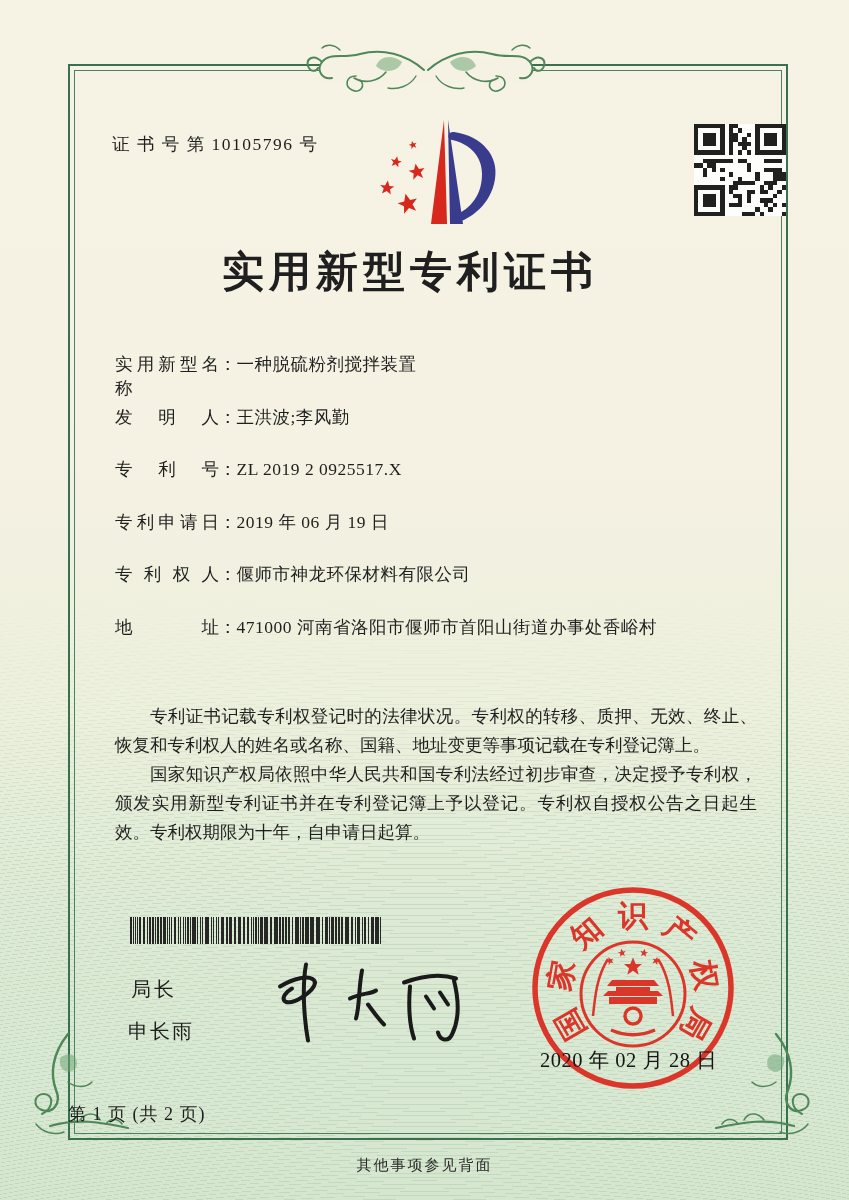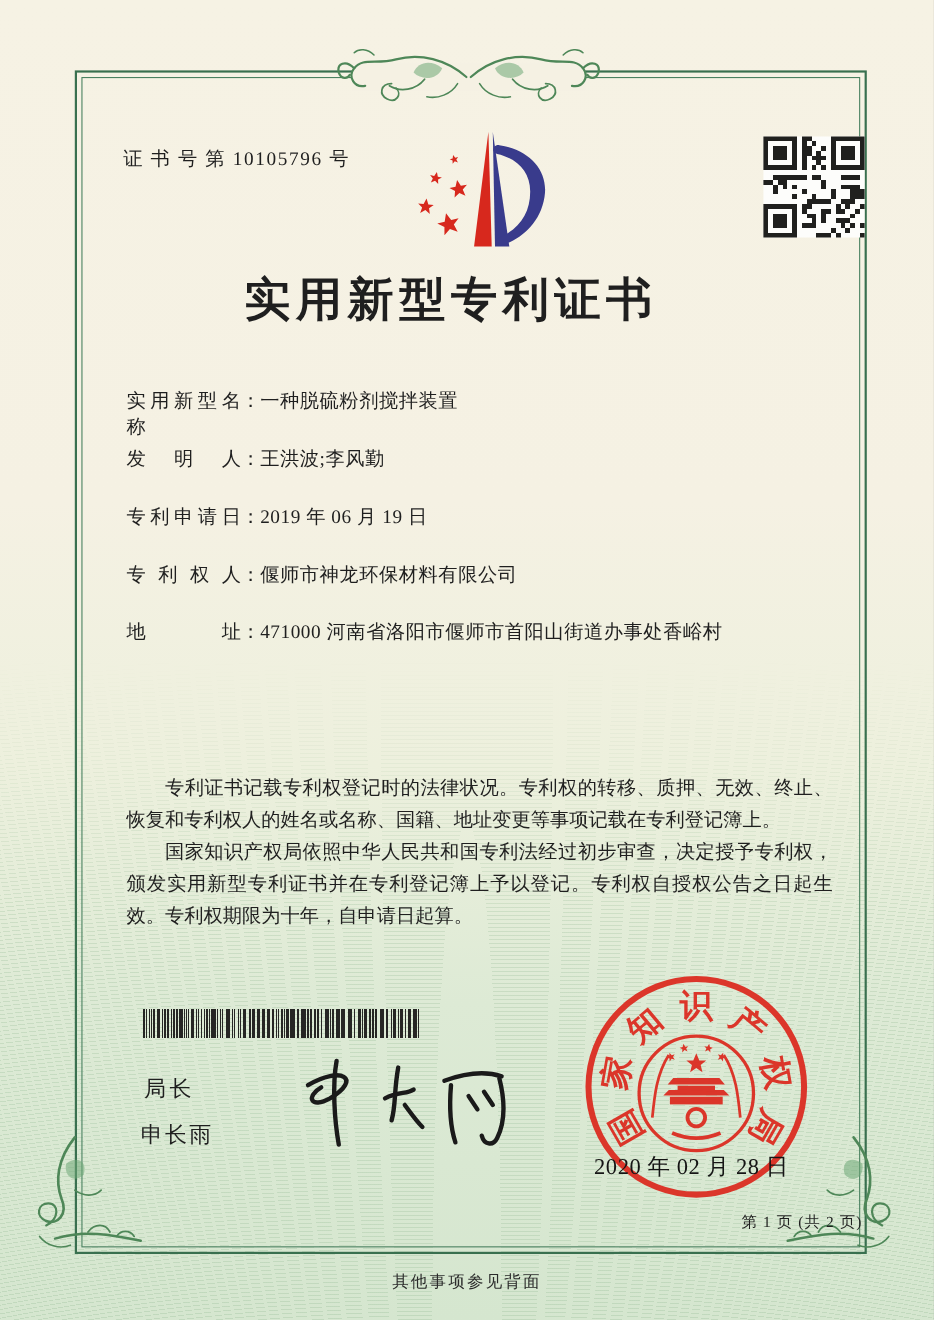--- a/index.html
+++ b/index.html
@@ -30,21 +30,21 @@
   .body{position:absolute;left:115px;top:702px;width:642px;font-size:17.5px;line-height:29px;text-align:justify;}
   .body p{margin:0;text-indent:2em;}
   .barcode{position:absolute;left:130px;top:917px;}
   .officer-title{position:absolute;left:131px;top:976px;font-size:20px;letter-spacing:3px;}
   .officer-name{position:absolute;left:128px;top:1018px;font-size:20px;letter-spacing:2px;}
   .signature{position:absolute;left:258px;top:950px;}
   .seal{position:absolute;left:527px;top:882px;opacity:0.93;}
   .seal-ch{font-size:30px;font-weight:bold;fill:#dc291e;text-anchor:middle;dominant-baseline:central;
            font-family:"Liberation Serif","DejaVu Serif",serif;}
   .seal-date{position:absolute;left:540px;top:1046px;font-size:20.5px;letter-spacing:0.5px;color:#151515;z-index:5;}
-  .page-num{position:absolute;left:68px;top:1102px;width:716px;text-align:right;font-size:14px;letter-spacing:1px;}
+  .page-num{position:absolute;left:68px;top:1102px;width:716px;text-align:left;font-size:18px;letter-spacing:1px;}
   .back-note{position:absolute;left:0;top:1156px;width:849px;text-align:center;font-size:15px;color:#2b2b2b;letter-spacing:2px;font-family:Liberation Serif, serif;}
   .green-stroke{stroke:#4e8758;fill:none;stroke-linecap:round;}
 </style>
 </head>
 <body>
 
 <div class="page">
   <div class="bg-waves"></div>
 
   <div class="frame">
@@ -219,20 +219,23 @@
   <h1 class="title">实用新型专利证书</h1>
 
   <div class="fields">
     <div class="row">
       <span class="lbl">实用新型名称</span><span class="colon">：</span><span class="val">一种脱硫粉剂搅拌装置</span>
     </div>
     <div class="row">
       <span class="lbl">发明人</span><span class="colon">：</span><span class="val">王洪波;李风勤</span>
     </div>
     <div class="row">
+      <span class="lbl">专利号</span><span class="colon">：</span><span class="val">ZL 2019 2 0925517.X</span>
+    </div>
+    <div class="row">
       <span class="lbl">专利申请日</span><span class="colon">：</span><span class="val">2019 年 06 月 19 日</span>
     </div>
     <div class="row">
       <span class="lbl">专利权人</span><span class="colon">：</span><span class="val">偃师市神龙环保材料有限公司</span>
     </div>
     <div class="row">
       <span class="lbl">地址</span><span class="colon">：</span><span class="val">471000 河南省洛阳市偃师市首阳山街道办事处香峪村</span>
     </div>
   </div>
 

